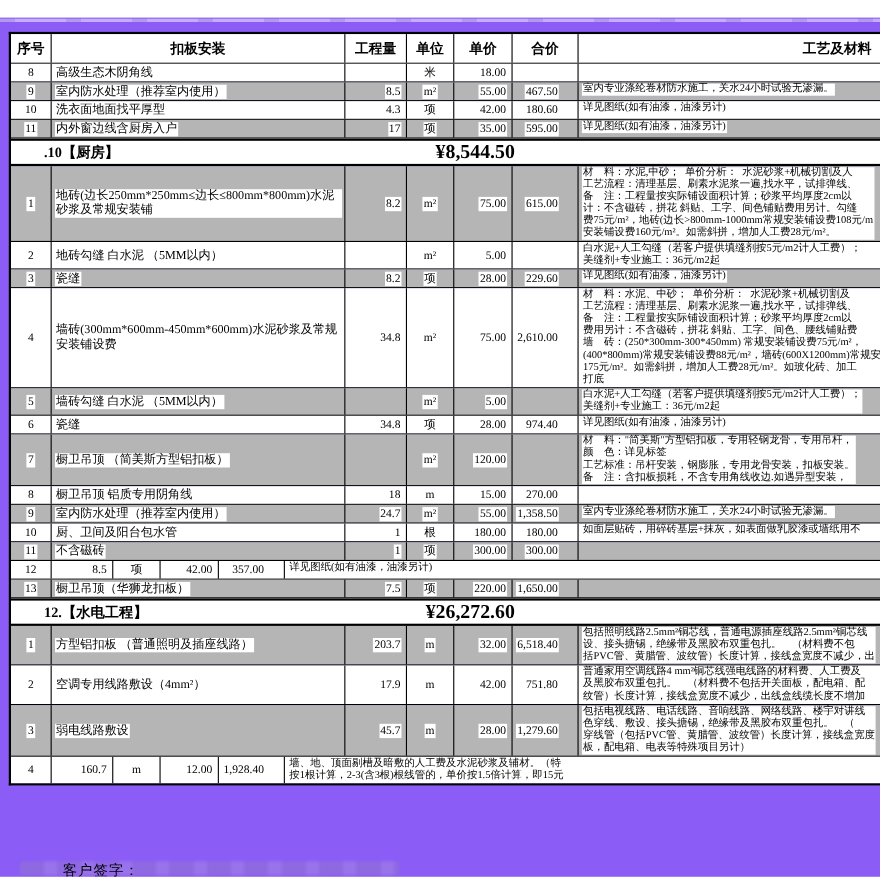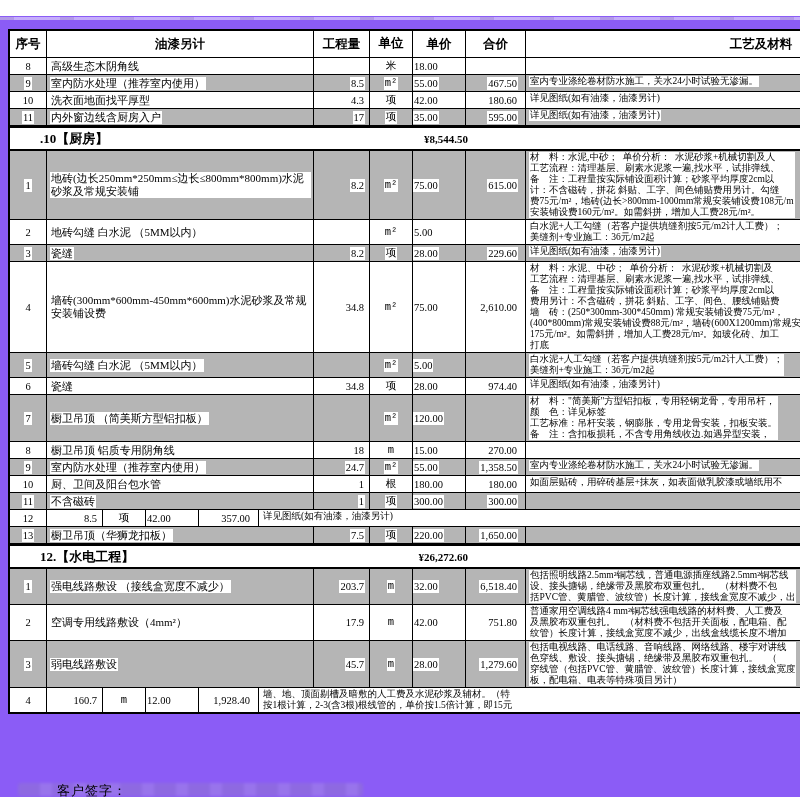--- a/index.html
+++ b/index.html
@@ -13,58 +13,58 @@
 
   .trow { display:flex; align-items:stretch; border-bottom:1px solid #000; background:#fff; }
   .trow.shaded { background:#b5b5b5; }
   .trow:last-child { border-bottom:none; }
 
   .cell { border-right:1px solid #000; display:flex; align-items:center; min-height:16px;
           overflow:hidden; font-size:10.5px; line-height:13px; }
   .c0 { width:37px;  justify-content:center; }
   .c1 { width:267px; justify-content:flex-start; padding:1px 2px 1px 3px; font-size:11px; }
   .c2 { width:56px;  justify-content:flex-end; padding-right:4px; }
-  .c3 { width:43px;  justify-content:center;font-family:Liberation Mono, monospace; }
-  .c4 { width:53px;  padding-right:4px; }
-  .c5 { width:60px;  justify-content:flex-end; padding-right:7px; }
+  .c3 { width:43px;  justify-content:center; }
+  .c4 { width:53px;  justify-content:flex-end; padding-right:4px; }
+  .c5 { width:60px;  justify-content:flex-end; padding-right:17px; }
   .c6 { width:470px; justify-content:flex-start; align-items:flex-start;
         padding:1px 0 1px 3px; font-size:9.5px; line-height:11px; border-right:none; }
   .note-text { white-space:pre; }
 
   .s { padding:0 1px; }
   .shaded .s { background:#fff; }
 
   .thead .cell { font-weight:bold; font-size:12.5px; justify-content:center; align-items:center;
                  min-height:26px; padding:0; }
 
   .secrow { position:relative; display:flex; align-items:center; min-height:25px;
             border-top:2px solid #000; border-bottom:2px solid #000; background:#fff; }
   .sec-title { font-weight:bold; font-size:13px; margin-left:30px; }
   .sec-total { position:absolute; left:318px; width:140px; text-align:right;
-               font-weight:bold; font-size:11px; }
+               font-weight:bold; font-size:18px; }
 
   .footer { position:absolute; left:0; top:762px; width:800px; height:30px; }
   .sig { position:absolute; left:57px; top:4px; font-weight:normal; font-size:13px; letter-spacing:1px; }
   .watermark { position:absolute; left:18px; top:5px; width:345px; height:13px;
                background:repeating-linear-gradient(90deg,#9a9a9a 0 22px,#c8c8c8 22px 34px);
                opacity:.22; filter:blur(1.5px); border-radius:3px; }
   .scan-noise { position:absolute; left:0; top:1px; width:800px; height:3px;
                 background:repeating-linear-gradient(90deg,#d9d9d9 0 14px,#fff 14px 60px);
                 opacity:.5; }
 </style>
 </head>
 <body>
 
 <div class="page">
   <div class="scan-noise"></div>
 
   <div class="tablewrap">
     <div class="trow thead" id="header-row">
         <div class="cell c0">序号</div>
-        <div class="cell c1">油漆另计</div>
+        <div class="cell c1">扣板安装</div>
         <div class="cell c2">工程量</div>
         <div class="cell c3">单位</div>
         <div class="cell c4">单价</div>
         <div class="cell c5">合价</div>
         <div class="cell c6">工艺及材料</div>
       </div>
     <div id="table-body">
         <div class="trow">
           <div class="cell c0">
             <span class="s">8</span>
@@ -452,21 +452,21 @@
         </div>
         <div class="secrow">
           <span class="sec-title">12.【水电工程】</span>
           <span class="sec-total">¥26,272.60</span>
         </div>
         <div class="trow shaded">
           <div class="cell c0">
             <span class="s">1</span>
           </div>
           <div class="cell c1">
-            <span class="s">强电线路敷设 （接线盒宽度不减少）</span>
+            <span class="s">方型铝扣板 （普通照明及插座线路）</span>
           </div>
           <div class="cell c2">
             <span class="s">203.7</span>
           </div>
           <div class="cell c3">
             <span class="s">m</span>
           </div>
           <div class="cell c4">
             <span class="s">32.00</span>
           </div>

